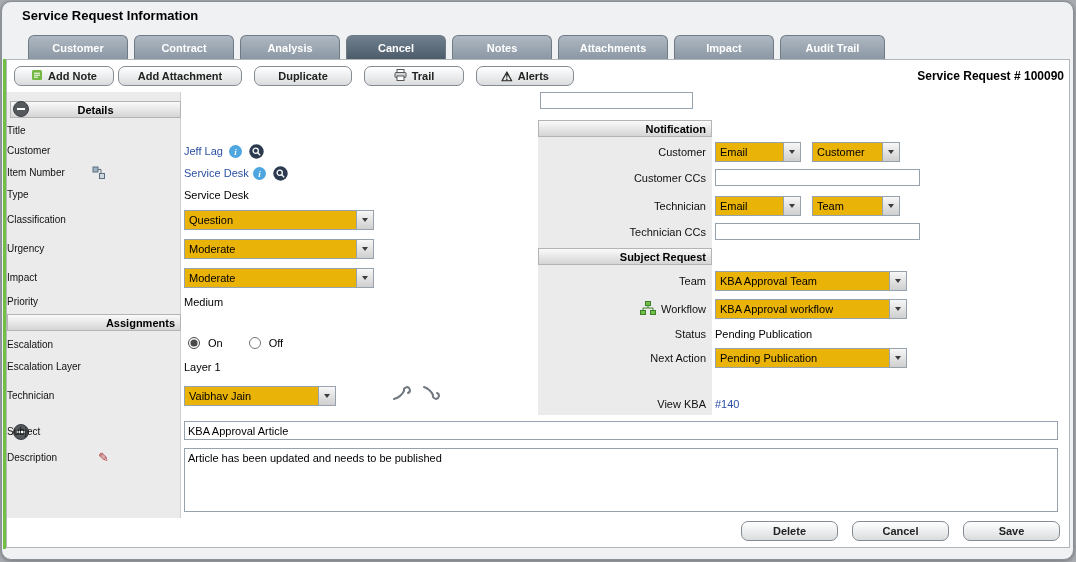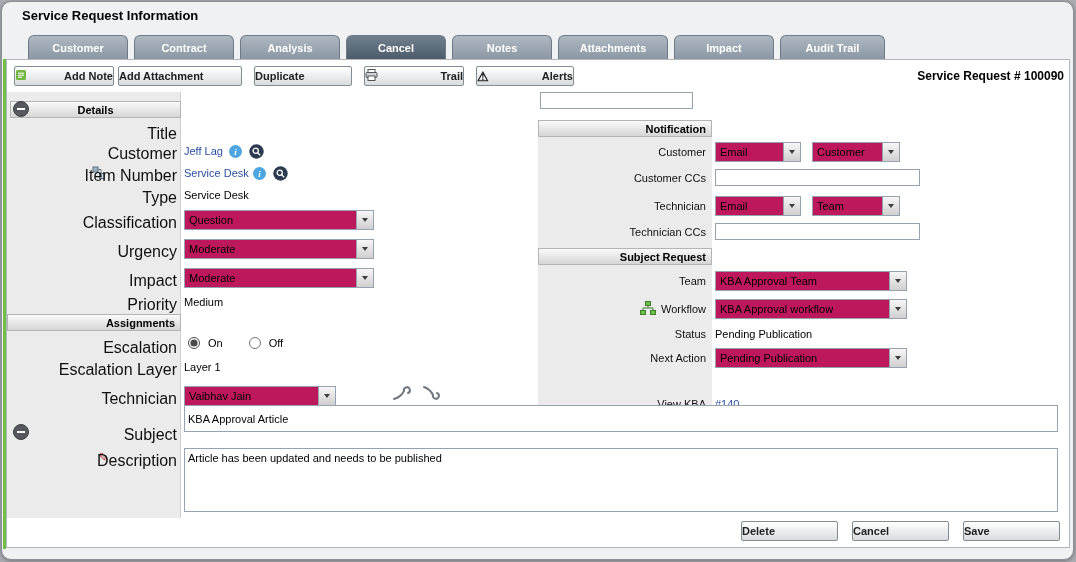--- a/index.html
+++ b/index.html
@@ -15,39 +15,39 @@
   .tabs { left:28px; top:35px; display:flex; gap:6px; }
   .tab { height:24px; line-height:24px; text-align:center; color:#fff; font-weight:bold; font-size:11px;
          background:linear-gradient(#aeb8c2,#8b97a4); border:1px solid #707a85; border-bottom:none;
          border-radius:6px 6px 0 0; cursor:default; }
   .tab.active { background:linear-gradient(#70808f,#4d5c6b); }
 
   .panel { left:6px; top:59px; width:1064px; height:489px; background:#fff; border:1px solid #b2b7bc; }
   .accent { left:3px; top:59px; width:3px; height:490px; background:#72bf44; }
 
   .toolbar { left:14px; top:66px; display:flex; align-items:center; }
-  .pill { height:20px; border:1px solid #848b92; border-radius:2px;
+  .pill { height:20px; border:1px solid #848b92; border-radius:7px;
           background:linear-gradient(#ffffff,#d9dcde); font-weight:bold; font-size:11px; color:#222;
-          display:inline-flex; align-items:center; justify-content:space-between; gap:5px; cursor:default; }
+          display:inline-flex; align-items:center; justify-content:center; gap:5px; cursor:default; }
   .req-num { right:12px; top:69px; font-size:12px; font-weight:bold; color:#000; }
 
   .left-col { left:7px; top:92px; width:174px; height:426px; background:#ebebeb; border-right:1px solid #cfcfcf; }
   .right-col { left:538px; top:120px; width:174px; height:295px; background:#ebebeb; }
 
   .hdr { background:linear-gradient(#fafafa,#d5d5d5); border:1px solid #b4b4b4; font-weight:bold;
          font-size:11px; color:#000; display:flex; align-items:center; height:17px; }
   .hdr.center { justify-content:center; }
   .hdr.right { justify-content:flex-end; padding-right:5px; }
 
-  .llabel { left:7px; width:170px; text-align:right; font-size:16px; color:#101010; }
+  .llabel { left:7px; width:170px; text-align:left; font-size:10px; color:#101010; }
   .rlabel { left:538px; width:168px; text-align:right; font-size:11px; color:#101010; }
   .value { font-size:11px; color:#000; }
   .link { font-size:11px; color:#2b4fa2; text-decoration:none; cursor:pointer; }
 
-  .sel { position:absolute; height:20px; background:#be185d; border:1px solid #96a2ae;
+  .sel { position:absolute; height:20px; background:#eab308; border:1px solid #96a2ae;
          display:flex; align-items:center; justify-content:space-between; font-size:11px; color:#000; cursor:default; }
   .sel .txt { padding-left:4px; white-space:nowrap; overflow:hidden; }
   .sel .arrow { width:17px; height:100%; border-left:1px solid #96a2ae;
                 background:linear-gradient(#f7f7f7,#cfcfcf); display:flex; align-items:center; justify-content:center; }
   .sel .arrow::after { content:""; border-left:3.5px solid transparent; border-right:3.5px solid transparent;
                        border-top:4px solid #3c3c3c; }
 
   .input { position:absolute; border:1px solid #96a2ae; background:#fff; font-size:11px;
            font-family:"Liberation Sans",sans-serif; padding:0 3px; }
 
@@ -284,21 +284,21 @@
       <span class="arrow"></span>
   </div>
 
   <div class="abs rlabel" style="top:398px">View KBA</div>
   <a class="abs link" style="left:715px; top:398px">#140</a>
 
   <div class="abs collapse" style="left:13px; top:424px">
       <div class="bar"></div>
     </div>
   <div class="abs llabel" style="top:426px">Subject</div>
-  <input class="input" style="left: 184px; top: 405px; width: 874px; height: 27px;" value="KBA Approval Article">
+  <input class="input" style="left: 184px; top: 421px; width: 874px; height: 19px;" value="KBA Approval Article">
 
   <div class="abs pencil" style="left:98px; top:450px">✎</div>
   <div class="abs llabel" style="top:452px">Description</div>
   <textarea class="input" style="left: 184px; top: 448px; width: 874px; height: 64px; resize: none; padding: 3px;">Article has been updated and needs to be published</textarea>
 
   <div class="abs footer">
     <div class="pill">
         <span>Delete</span>
       </div>
     <div class="pill">

